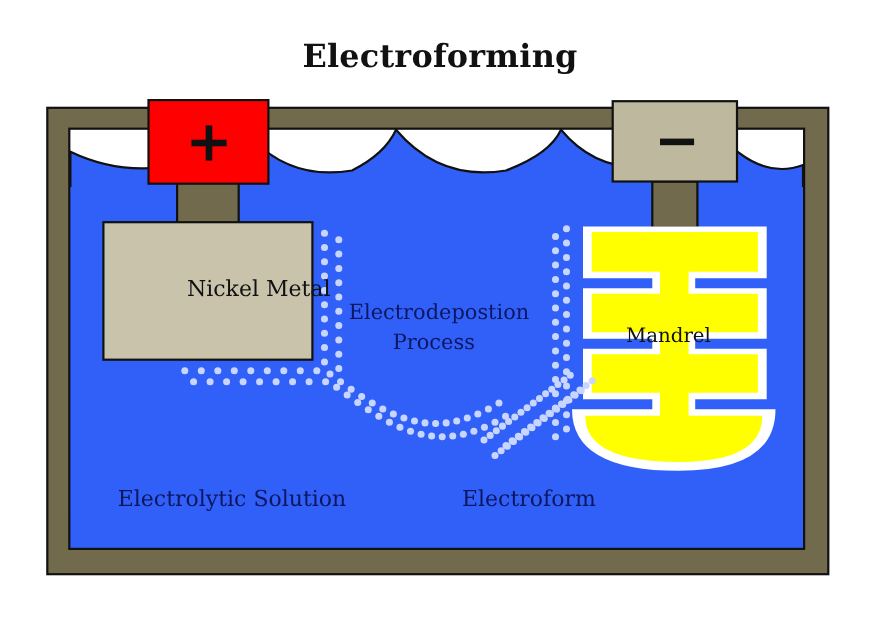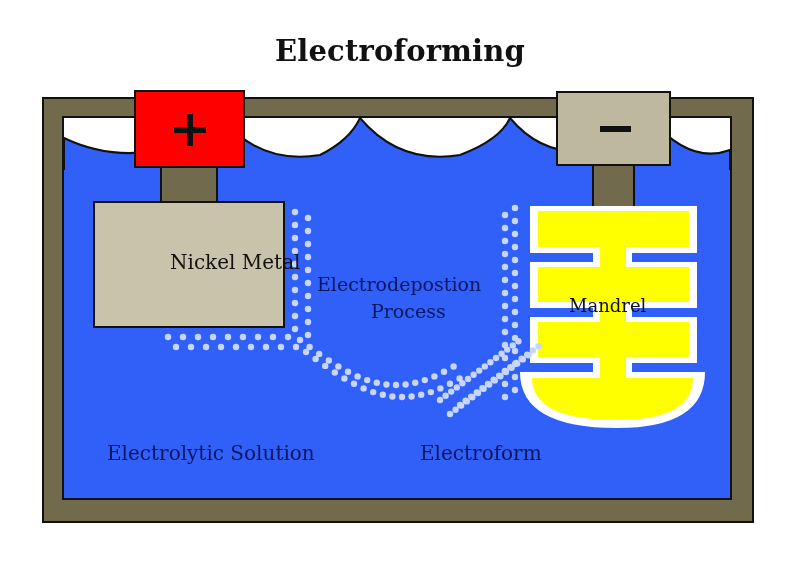--- a/index.html
+++ b/index.html
@@ -193,17 +193,17 @@
   <svg width="40" height="40" style="position:absolute;left:170px;top:110px">
     <rect x="17" y="4" width="6" height="32" fill="#111"></rect>
     <rect x="4" y="17" width="32" height="6" fill="#111"></rect>
   </svg>
   <svg width="40" height="10" style="position:absolute;left:597px;top:125px">
     <rect x="3" y="1" width="31" height="6" fill="#111"></rect>
   </svg>
 
   <div class="lbl" style="left:122px;top:250px;font-size:20px;margin-left:48px;">Nickel Metal</div>
   <div class="lbl lbl-dark" style="left:317px;top:273px;font-size:19px;text-align:center;">Electrodepostion</div>
-  <div class="lbl lbl-dark" style="left:371px;top:300px;font-size:19px;">Process</div>
+  <div class="lbl lbl-dark" style="left:357px;top:300px;font-size:19px;">Process</div>
   <div class="lbl" style="left:569px;top:270px;font-size:18px;margin-top:25px;">Mandrel</div>
   <div class="lbl lbl-dark" style="left:420px;top:441px;font-size:20px;">Electroform</div>
   <div class="lbl lbl-dark" style="left:107px;top:441px;font-size:20px;">Electrolytic Solution</div>
 </div>
 
 </body></html>

